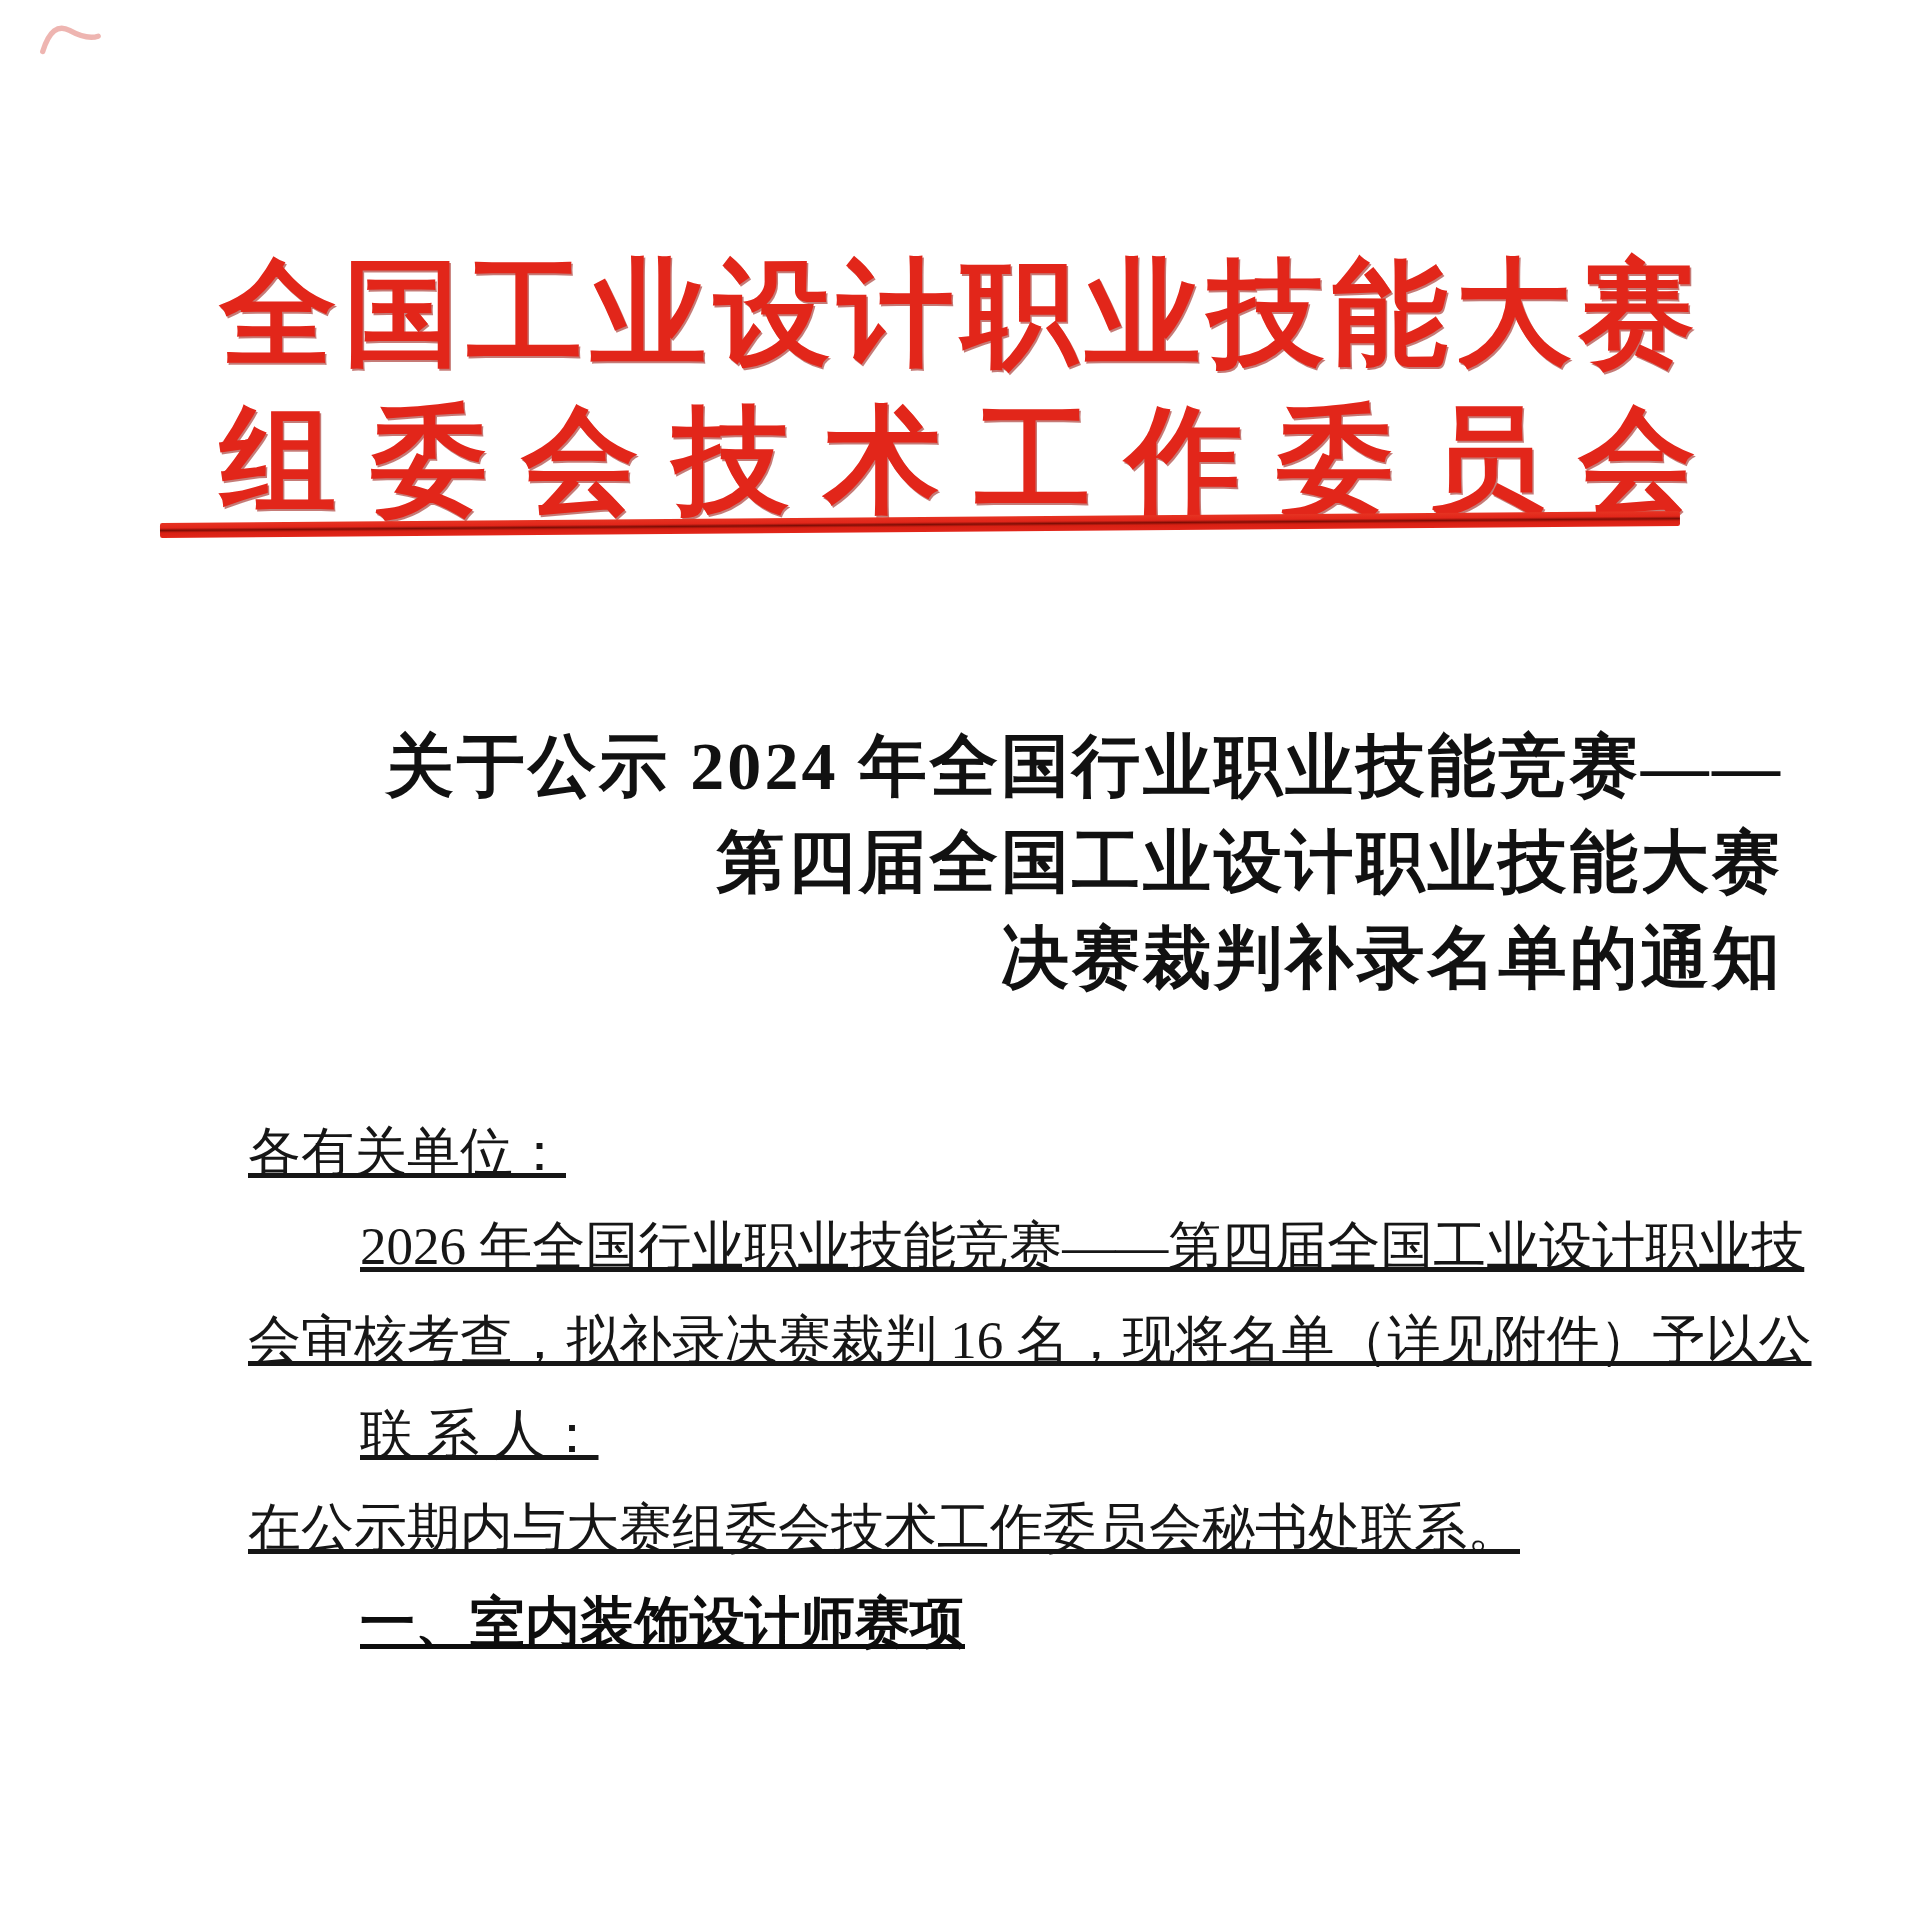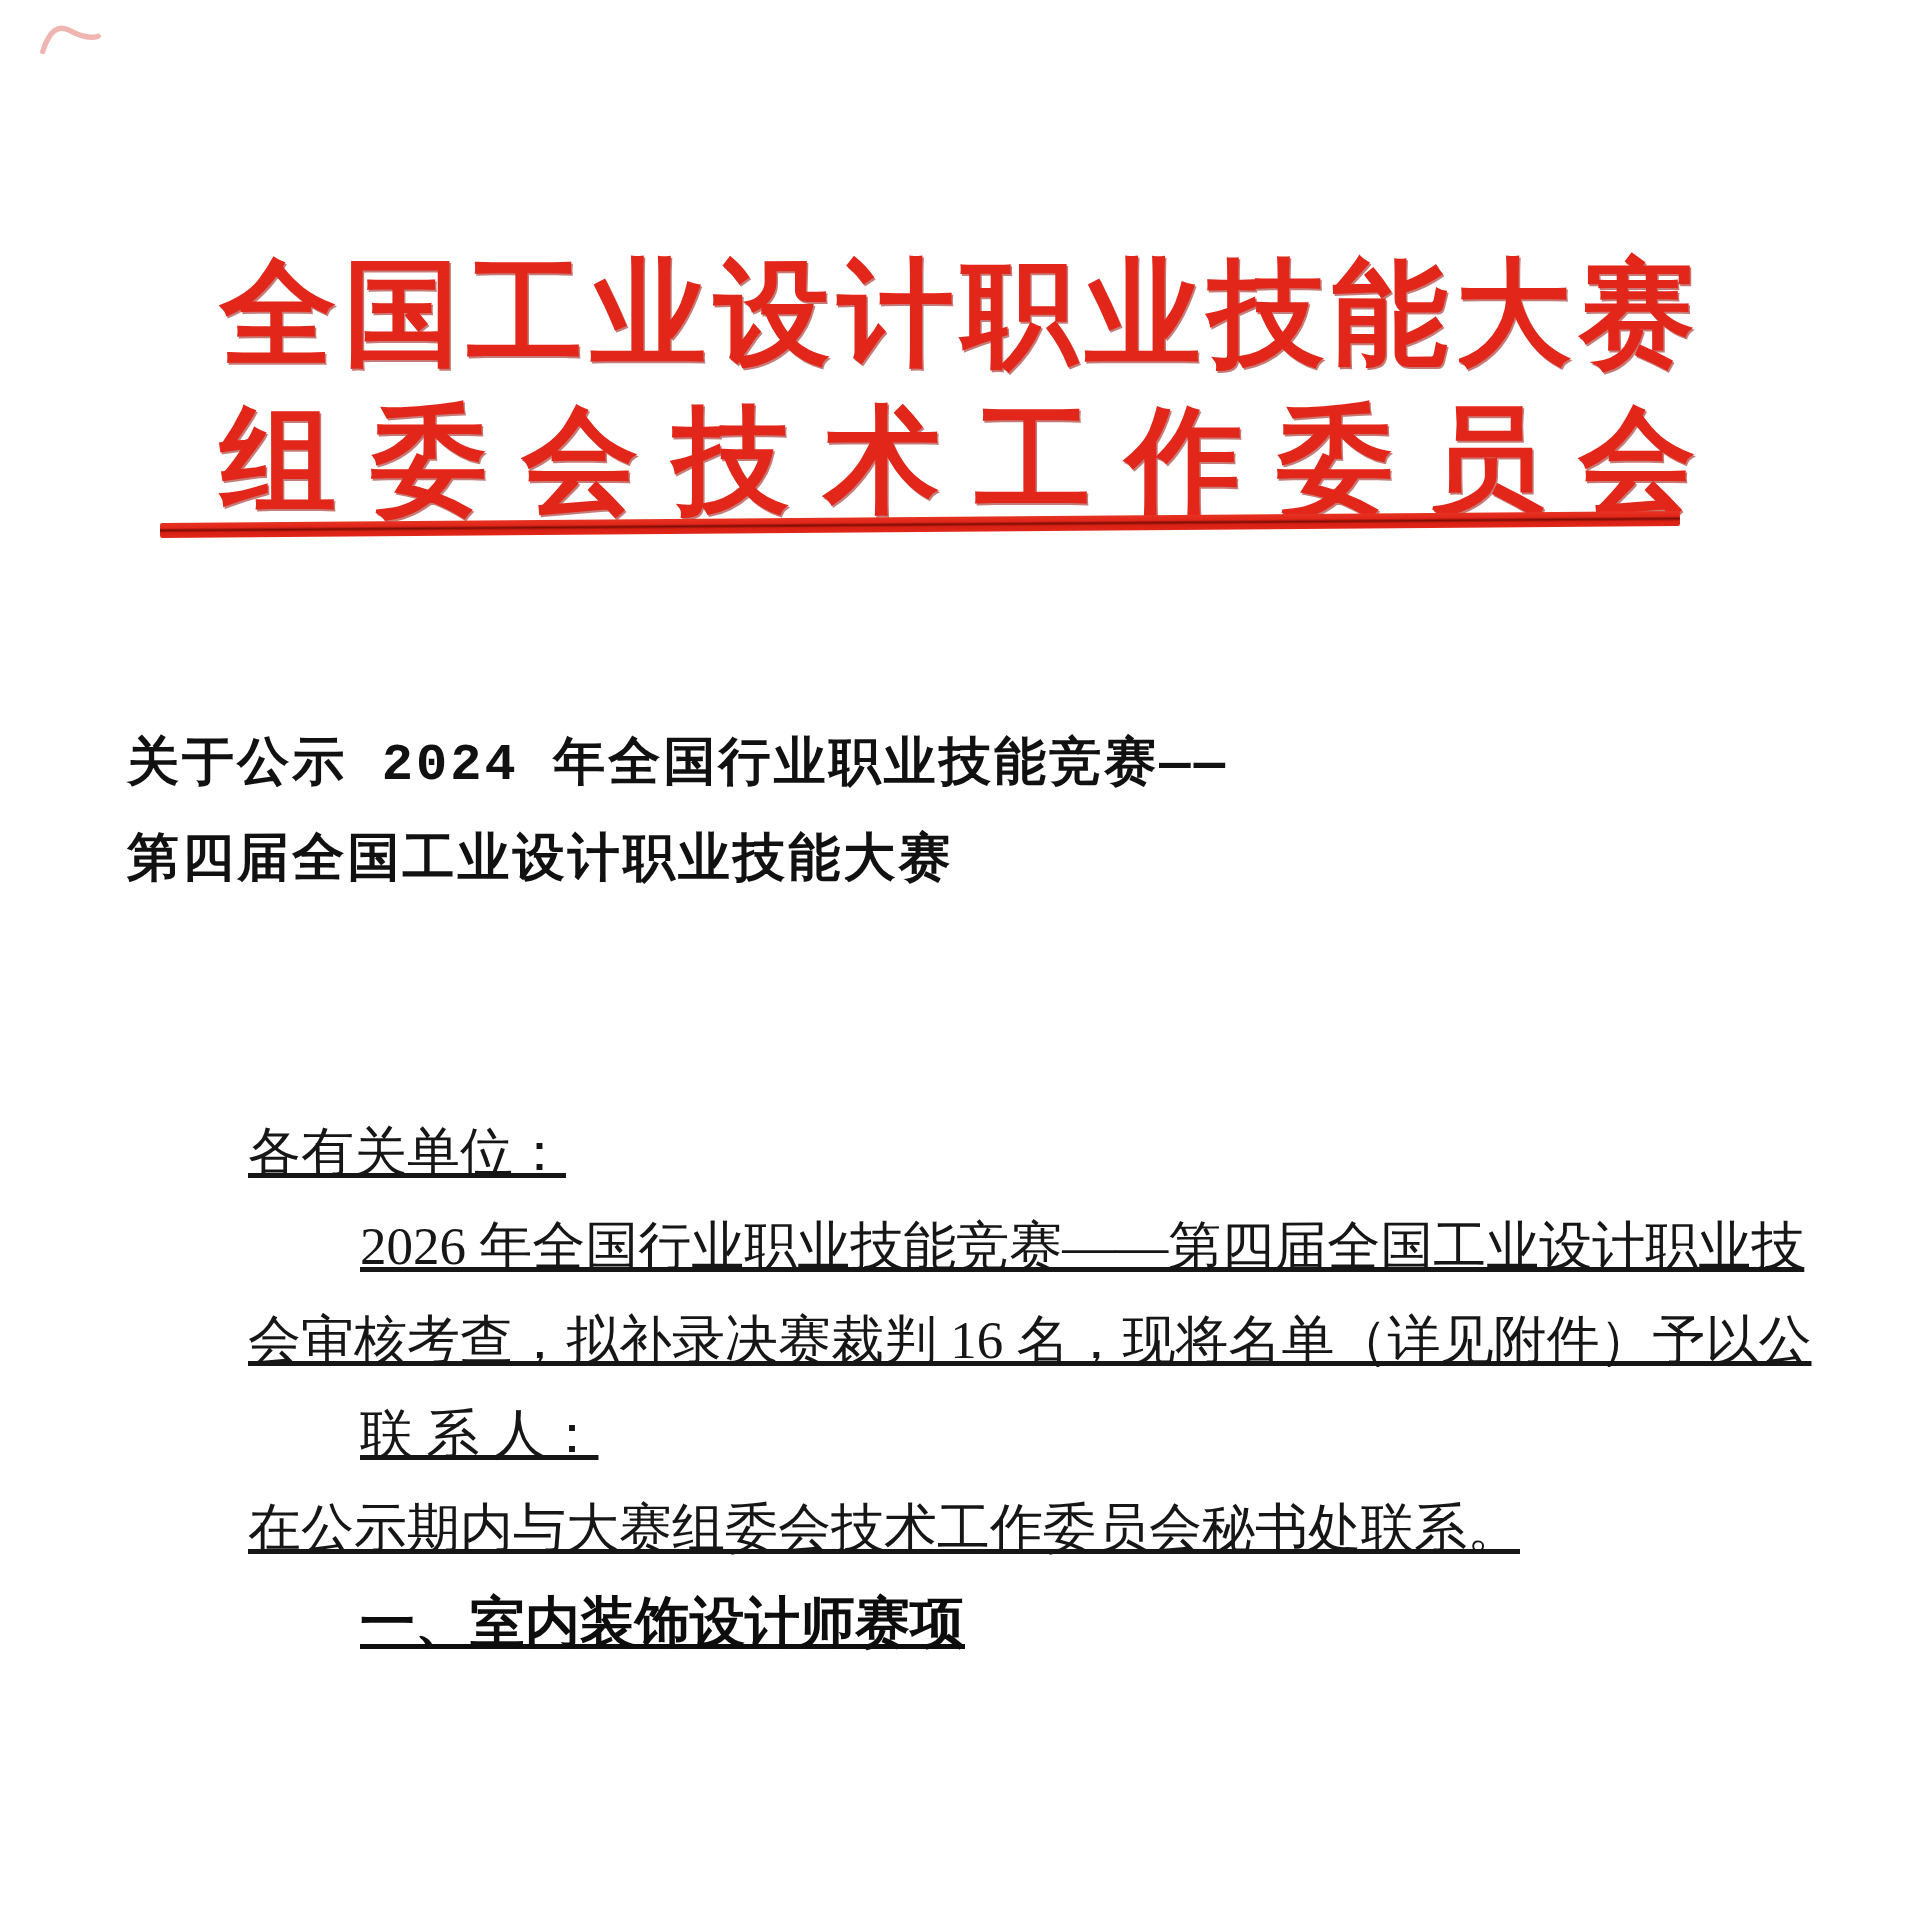--- a/index.html
+++ b/index.html
@@ -39,27 +39,26 @@
       #e63322 0%, #e2261a 34%, #7e0d05 50%, #d82013 66%, #e2261a 100%);
     transform: rotate(-0.45deg);
     transform-origin: left center;
     border-radius: 2.3px;
   }
 
   
   .doc-title {
     position: absolute;
     left: 127px; top: 718px; width: 1656px;
-    text-align: left;
+    text-align: right;
     font-weight: bold;
-    font-size: 52px;
+    font-size: 68px;
     line-height: 96px;
     letter-spacing: 3.1px;
     color: #111;
-    font-family: Liberation Mono, monospace;
   }
 
   
   .body-block {
     position: absolute;
     left: 248px; top: 1105px; width: 1425px;
     font-size: 53px;
     color: #161616;
   }
   .b-line {
@@ -112,20 +111,21 @@
         <span>员</span>
         <span>会</span>
       </div>
   </div>
 
   <div class="red-rule"></div>
 
   <div class="doc-title">
     <div>关于公示 2024 年全国行业职业技能竞赛——</div>
     <div>第四届全国工业设计职业技能大赛</div>
+    <div>决赛裁判补录名单的通知</div>
   </div>
 
   <div class="body-block">
     <div class="b-line">各有关单位：</div>
 
     <div class="b-line indent">2026 年全国行业职业技能竞赛——第四届全国工业设计职业技</div>
     <div class="b-line">会审核考查，拟补录决赛裁判 16 名，现将名单（详见附件）予以公</div>
     <div class="b-line indent">联 系 人：</div>
 
     <div class="b-line">在公示期内与大赛组委会技术工作委员会秘书处联系。</div>

